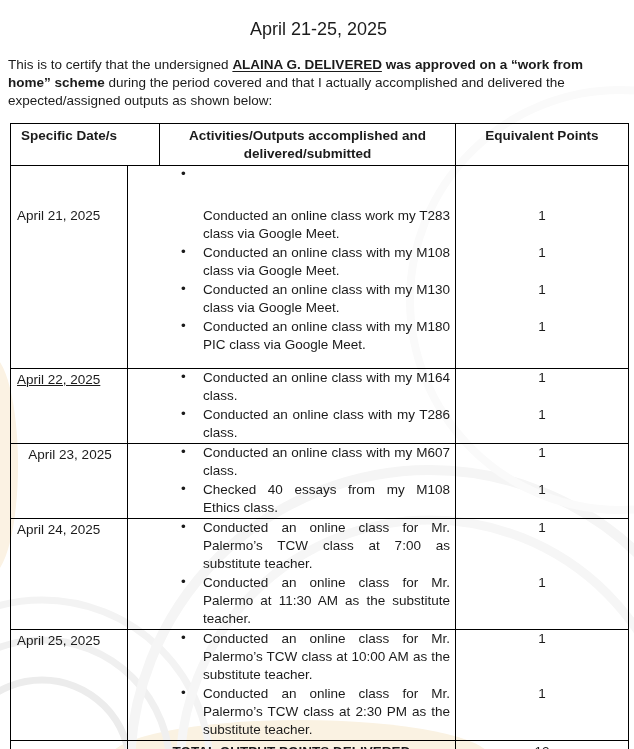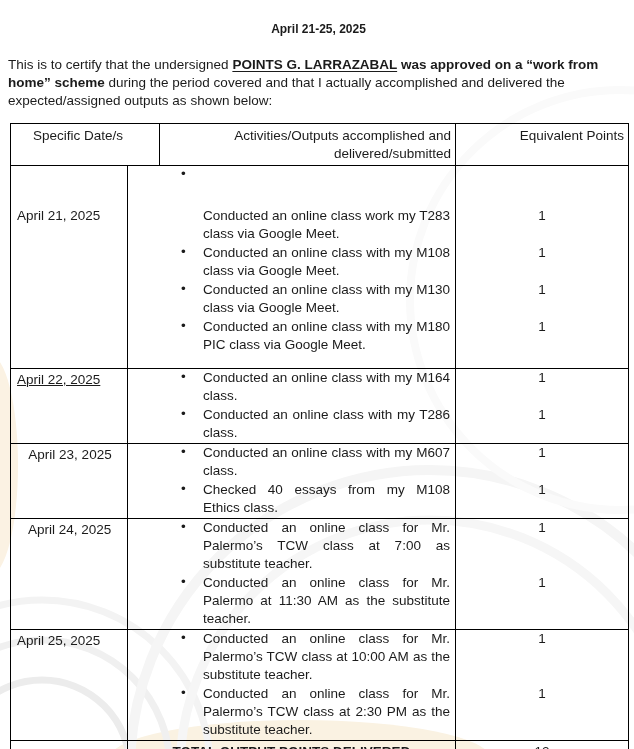--- a/index.html
+++ b/index.html
@@ -25,23 +25,22 @@
     z-index: 0;
     pointer-events: none;
   }
   .doc {
     position: relative;
     z-index: 1;
     padding: 20px 5px 0 8px;
   }
   .doc-title {
     text-align: center;
-    font-size: 12px;
+    font-size: 18px;
     margin: 0 0 0 0;
-    font-weight: bold;
   }
   .intro {
     margin: 18px 12px 0 0;
     text-align: left;
   }
   .seg-bold { font-weight: bold; }
   .seg-bold-underline { font-weight: bold; text-decoration: underline; text-underline-offset: 2px; }
   .seg-grammar {
     text-decoration-style: dotted;
     text-decoration-color: #4646d8;
@@ -57,22 +56,22 @@
     background: transparent;
   }
   .trow {
     display: grid;
     grid-template-columns: 116px 1fr 172px;
   }
   .trow + .trow { border-top: 1.6px solid #000; }
   .cell { box-sizing: border-box; }
   
   .hdr {
-    font-weight: normal;
-    text-align: right;
+    font-weight: bold;
+    text-align: center;
     padding: 3px 4px 2px 4px;
   }
   .hdr-mid {
     border-left: 1.6px solid #000;
     border-right: 1.6px solid #000;
     min-height: 36px;
     margin-left: 32px;
   }
   
   .date {
@@ -132,21 +131,21 @@
   <circle cx="42" cy="768" r="168" fill="none" stroke="#f3f3f3" stroke-width="7"></circle>
   <circle cx="430" cy="770" r="250" fill="none" stroke="#f6f6f6" stroke-width="9"></circle>
   <circle cx="430" cy="770" r="300" fill="none" stroke="#f5f5f5" stroke-width="10"></circle>
   <circle cx="620" cy="300" r="210" fill="none" stroke="#fafafa" stroke-width="8"></circle>
 </svg>
 
 <div class="doc">
 
   <div class="doc-title">April 21-25, 2025</div>
 
-  <p class="intro"><span>This is to certify that the undersigned </span><span class="seg-bold-underline">POINTS G. LARRAZABAL</span><span class="seg-bold"> was approved on a “work from home” scheme</span><span> during the period covered and that I </span><span class="seg-grammar">actually accomplished</span><span> and delivered the expected/assigned outputs as shown below:</span></p>
+  <p class="intro"><span>This is to certify that the undersigned </span><span class="seg-bold-underline">ALAINA G. DELIVERED</span><span class="seg-bold"> was approved on a “work from home” scheme</span><span> during the period covered and that I </span><span class="seg-grammar">actually accomplished</span><span> and delivered the expected/assigned outputs as shown below:</span></p>
 
   <div class="wfh-table">
 
     <div class="trow">
       <div class="cell hdr">Specific Date/s</div>
       <div class="cell hdr hdr-mid">Activities/Outputs accomplished and delivered/submitted</div>
       <div class="cell hdr">Equivalent Points</div>
     </div>
 
     <div class="trow pad-top">
@@ -168,21 +167,21 @@
         <div class="cell pts" style="grid-row: 2;">1</div>
       </div>
       <div class="trow">
         <div class="cell date" style="grid-row: 1 / span 2; text-align: center;">April 23, 2025</div>
         <div class="cell act first" style="grid-row: 1;"><div class="bullet">•</div><div class="" style="display: inline;">Conducted an online class with my M607 class.</div></div>
         <div class="cell pts first" style="grid-row: 1;">1</div>
         <div class="cell act last" style="grid-row: 2;"><div class="bullet">•</div><div class="" style="display: inline;">Checked 40 essays from my M108 Ethics class.</div></div>
         <div class="cell pts" style="grid-row: 2;">1</div>
       </div>
       <div class="trow">
-        <div class="cell date" style="grid-row: 1 / span 2; margin-left: 11px;">April 24, 2025</div>
+        <div class="cell date" style="grid-row: 1 / span 2;">April 24, 2025</div>
         <div class="cell act first" style="grid-row: 1;"><div class="bullet">•</div><div class="" style="display: inline;">Conducted an online class for Mr. Palermo’s TCW class at 7:00 as substitute teacher.</div></div>
         <div class="cell pts first" style="grid-row: 1;">1</div>
         <div class="cell act last" style="grid-row: 2;"><div class="bullet">•</div><div class="" style="display: inline;">Conducted an online class for Mr. Palermo at 11:30 AM as the substitute teacher.</div></div>
         <div class="cell pts" style="grid-row: 2;">1</div>
       </div>
       <div class="trow">
         <div class="cell date" style="grid-row: 1 / span 2;">April 25, 2025</div>
         <div class="cell act first" style="grid-row: 1;"><div class="bullet">•</div><div class="" style="display: inline;">Conducted an online class for Mr. Palermo’s TCW class at 10:00 AM as the substitute teacher.</div></div>
         <div class="cell pts first" style="grid-row: 1;">1</div>
         <div class="cell act last" style="grid-row: 2;"><div class="bullet">•</div><div class="" style="display: inline;">Conducted an online class for Mr. Palermo’s TCW class at 2:30 PM as the substitute teacher.</div></div>

